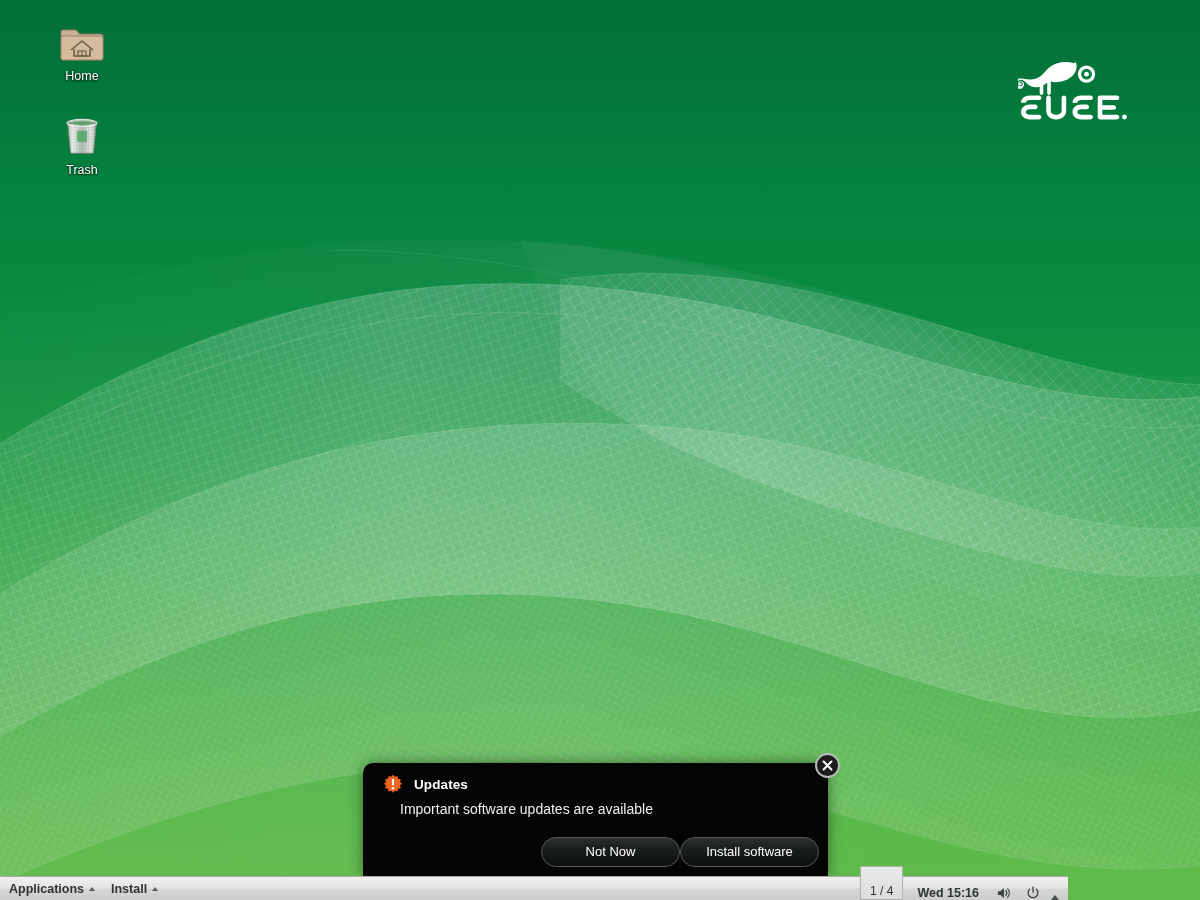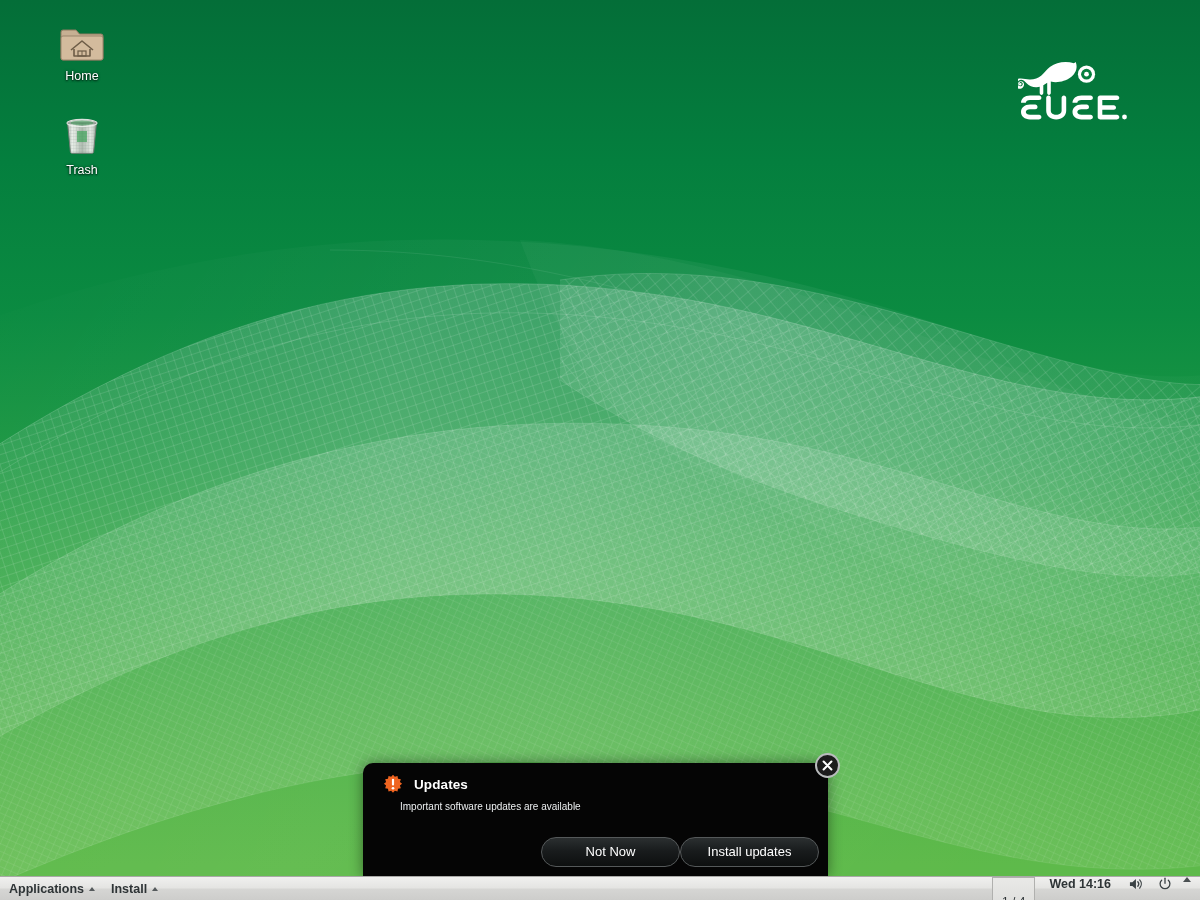--- a/index.html
+++ b/index.html
@@ -92,21 +92,21 @@
   #notif-title {
     margin-left: 11px;
     color: #ffffff;
     font-size: 13.5px;
     font-weight: bold;
     letter-spacing: 0.1px;
   }
   #notif-body {
     margin: 7px 0 0 37px;
     color: #eceff0;
-    font-size: 10px;
+    font-size: 14px;
   }
   #notif-actions {
     position: absolute;
     left: 0; right: 0;
     top: 74px;
     display: flex;
     justify-content: flex-end;
     padding-right: 9px;
   }
   .notif-btn {
@@ -135,26 +135,26 @@
     box-sizing: border-box;
     cursor: pointer;
   }
   #notif-close svg { display: block; margin: 4px auto 0; }
 
   
   #taskbar {
     position: absolute;
     left: 0;
     bottom: 0;
-    width: 1200px;
+    width: 1068px;
     height: 24px;
     background: linear-gradient(to bottom, #f0f0ef 0%, #e4e4e2 48%, #d6d6d4 52%, #cdcdcb 100%);
     border-top: 1px solid #a9a9a7;
     display: flex;
-    align-items: flex-start;
+    align-items: flex-end;
     font-size: 12.5px;
     color: #2e3436;
     box-sizing: border-box;
   }
   .menu-item {
     display: flex;
     align-items: center;
     padding: 0 8px;
     height: 23px;
     cursor: pointer;
@@ -391,21 +391,21 @@
                  -2.2 -2.6 -3.2 1.1 -0.6 -3.4 -3.4 -0.6 1.1 -3.2 -2.6 -2.2
                  2.6 -2.2 -1.1 -3.2 3.4 -0.6 0.6 -3.4 3.2 1.1 z" fill="#ef6420"></path>
         <rect x="10.7" y="5.6" width="2.6" height="8.2" rx="1.2" fill="#ffffff"></rect>
         <circle cx="12" cy="17.1" r="1.6" fill="#ffffff"></circle>
       </svg>
       <span id="notif-title">Updates</span>
     </div>
     <div id="notif-body">Important software updates are available</div>
     <div id="notif-actions">
       <div class="notif-btn">Not Now</div>
-      <div class="notif-btn">Install updates</div>
+      <div class="notif-btn">Install software</div>
     </div>
   </div>
   <div id="notif-close">
     <svg width="13" height="13" viewBox="0 0 12 12">
       <path d="M2.4 2.4 L9.6 9.6 M9.6 2.4 L2.4 9.6" stroke="#ffffff" stroke-width="1.9" stroke-linecap="round"></path>
     </svg>
   </div>
 
   <div id="taskbar">
     <div class="menu-item">
@@ -414,21 +414,21 @@
     </div>
     <div class="menu-item">
       <span>Install</span>
       <span class="menu-arrow"></span>
     </div>
 
     <div id="tray-spacer"></div>
 
     <div id="workspace-switcher">1 / 4</div>
 
-    <div id="clock">Wed 14:16</div>
+    <div id="clock">Wed 15:16</div>
 
     <div class="tray-icon">
       <svg width="15" height="14" viewBox="0 0 16 14">
         <path d="M1 5 h2.6 L7.4 1.6 v10.8 L3.6 9 H1 Z" fill="#3b4245"></path>
         <path d="M9.4 4.6 a3.6 3.6 0 0 1 0 4.8" stroke="#3b4245" stroke-width="1.3" fill="none" stroke-linecap="round"></path>
         <path d="M11.4 2.6 a6.6 6.6 0 0 1 0 8.8" stroke="#3b4245" stroke-width="1.3" fill="none" stroke-linecap="round"></path>
       </svg>
     </div>
 
     <div class="tray-icon">

